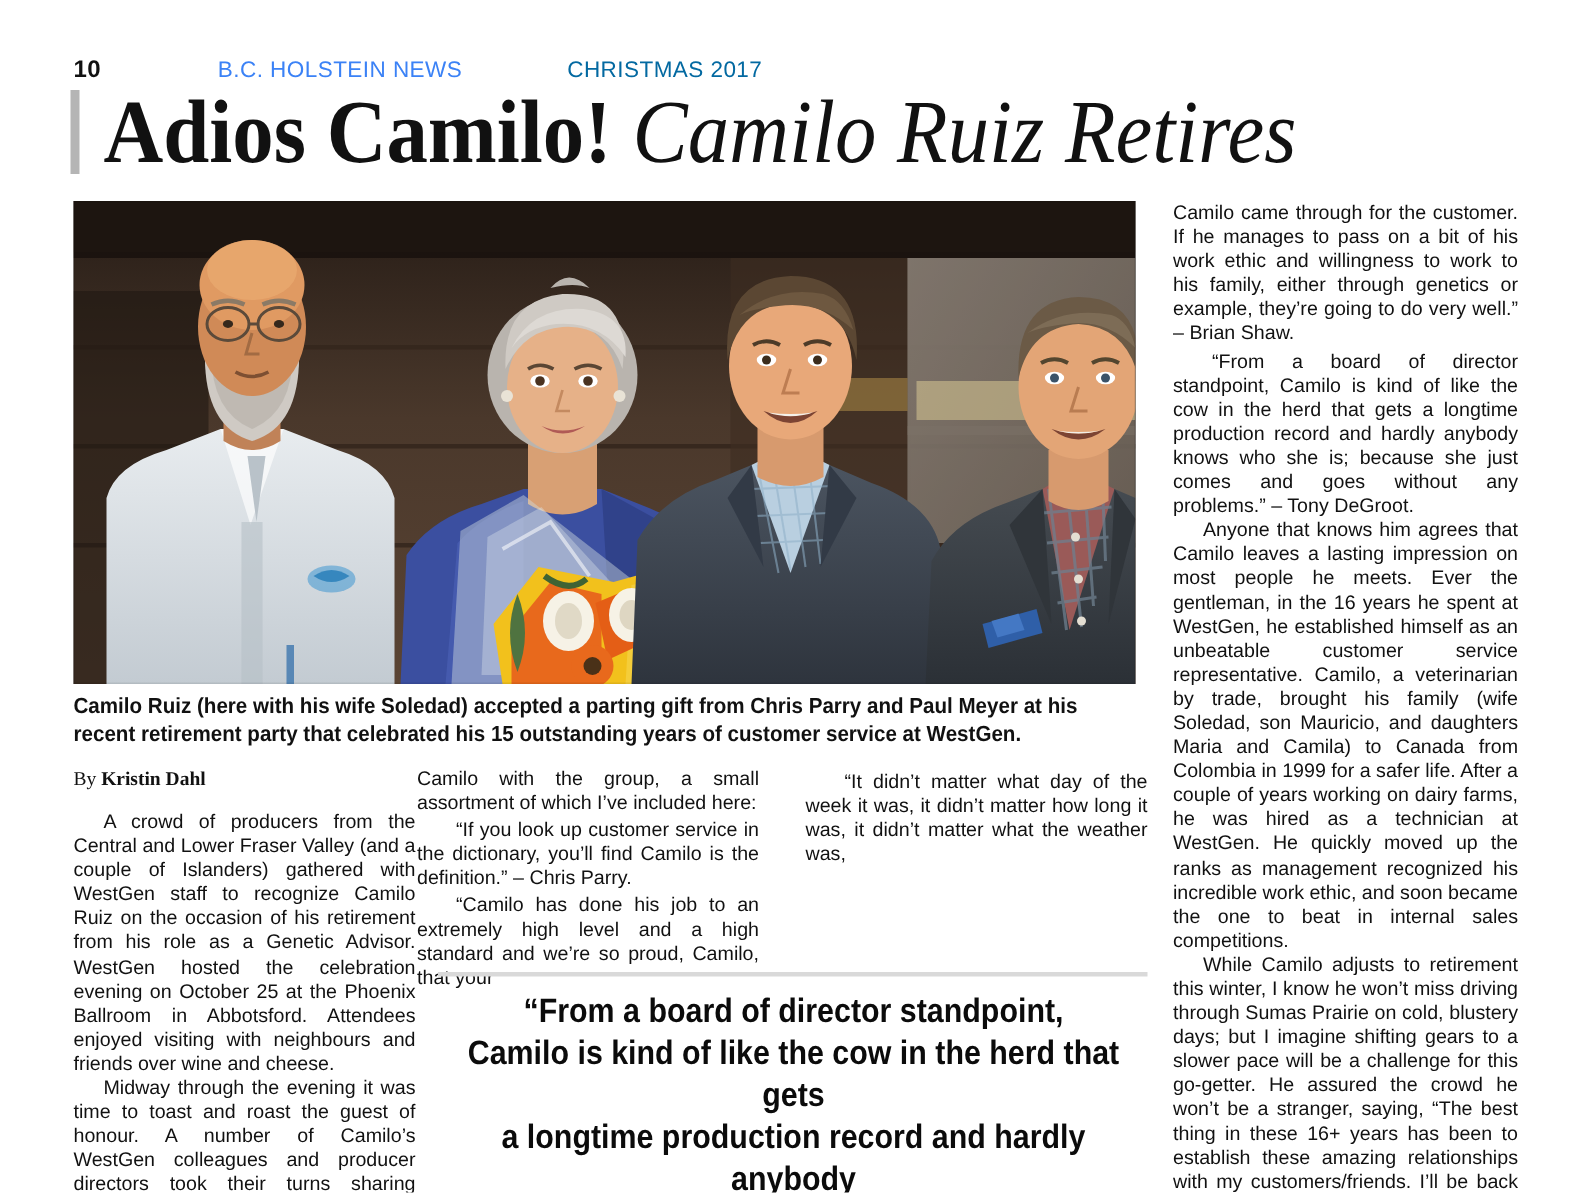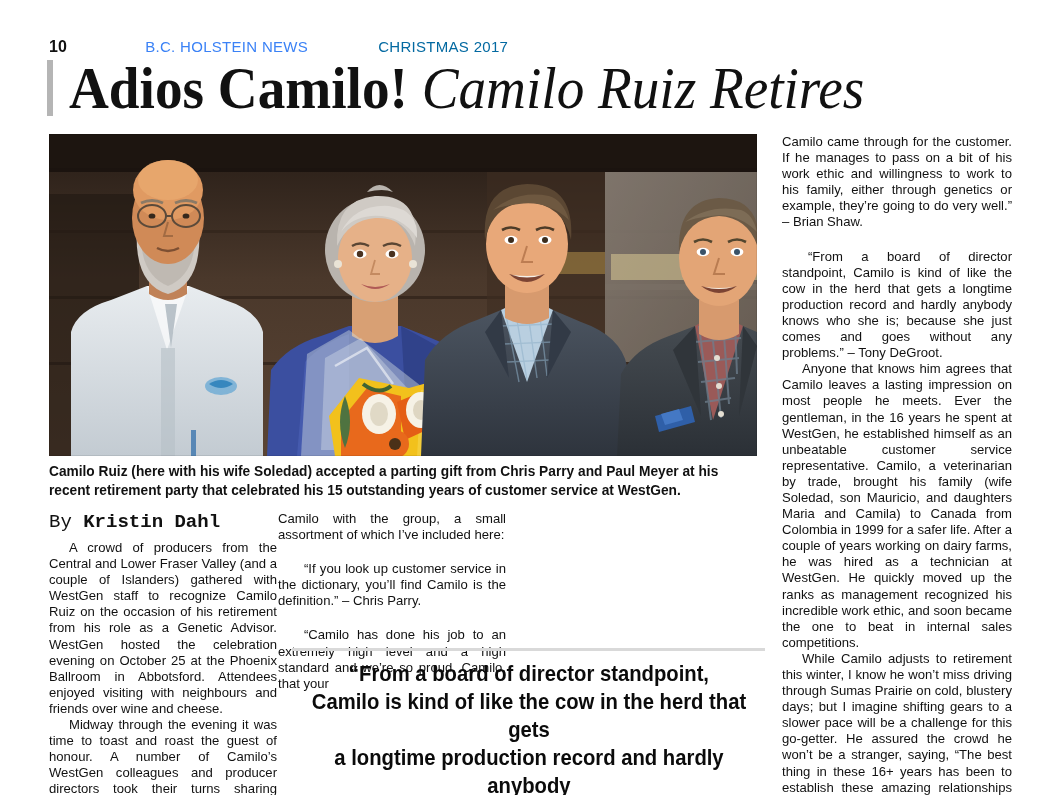--- a/index.html
+++ b/index.html
@@ -124,28 +124,28 @@
     color: #111;
     text-align: justify;
     text-justify: inter-word;
   }
   .col p {
     margin: 0;
     text-indent: 20px;
   }
   .col p.noindent { text-indent: 0; }
   .col p.quote-indent { text-indent: 26px; }
-  .col p.gap { margin-top: 18px; }
+  .col p.gap { margin-top: 2px; }
 
   .byline {
     position: absolute;
     left: 49px;
     top: 511px;
-    font-size: 19px;
-    font-family: Liberation Mono, monospace;
+    font-size: 13px;
+    font-family: Liberation Serif, serif;
     color: #111;
   }
   .byline b { font-weight: bold; }
 
   #col1 { left: 49px;  top: 540px; width: 228px; }
   #col2 { left: 278px; top: 511px; width: 228px; }
   #col3 { left: 537px; top: 511px; width: 228px; }
   #col4 { left: 782px; top: 134px; width: 230px; }
 
   
@@ -410,20 +410,21 @@
     <p>Midway through the evening it was time to toast and roast the guest of honour. A number of Camilo’s WestGen colleagues and producer directors took their turns sharing humorous stories, special memories and kind words about</p>
   </div>
 
   <div class="col" id="col2">
     <p class="noindent">Camilo with the group, a small assortment of which I’ve included here:</p>
     <p class="quote-indent gap">“If you look up customer service in the dictionary, you’ll find Camilo is the definition.” – Chris Parry.</p>
     <p class="quote-indent gap">“Camilo has done his job to an extremely high level and a high standard and we’re so proud, Camilo, that your</p>
   </div>
 
   <div class="col" id="col3">
+    <p class="quote-indent gap">“It didn’t matter what day of the week it was, it didn’t matter how long it was, it didn’t matter what the weather was,</p>
   </div>
 
   <div class="col" id="col4">
     <p class="noindent">Camilo came through for the customer. If he manages to pass on a bit of his work ethic and willingness to work to his family, either through genetics or example, they’re going to do very well.” – Brian Shaw.</p>
     <p class="quote-indent gap">“From a board of director standpoint, Camilo is kind of like the cow in the herd that gets a longtime production record and hardly anybody knows who she is; because she just comes and goes without any problems.” – Tony DeGroot.</p>
     <p>Anyone that knows him agrees that Camilo leaves a lasting impression on most people he meets. Ever the gentleman, in the 16 years he spent at WestGen, he established himself as an unbeatable customer service representative. Camilo, a veterinarian by trade, brought his family (wife Soledad, son Mauricio, and daughters Maria and Camila) to Canada from Colombia in 1999 for a safer life. After a couple of years working on dairy farms, he was hired as a technician at WestGen. He quickly moved up the ranks as management recognized his incredible work ethic, and soon became the one to beat in internal sales competitions.</p>
     <p><span>While Camilo adjusts to retirement this winter, I know he won’t miss driving through Sumas Prairie on cold, blustery days; but I imagine shifting gears to a slower pace will be a challenge for this go-getter. He assured the crowd he won’t be a stranger, saying, “The best thing in these 16+ years has been to establish these amazing relationships with my customers/friends. I’ll be back – I won’t stop bothering you guys.” We’ll be sure to have the strong coffee on. All the best Camilo, and enjoy the extra time you have to spend with your beloved grandkids!</span></p>
   </div>
 
   <div class="pq-rule"></div>

